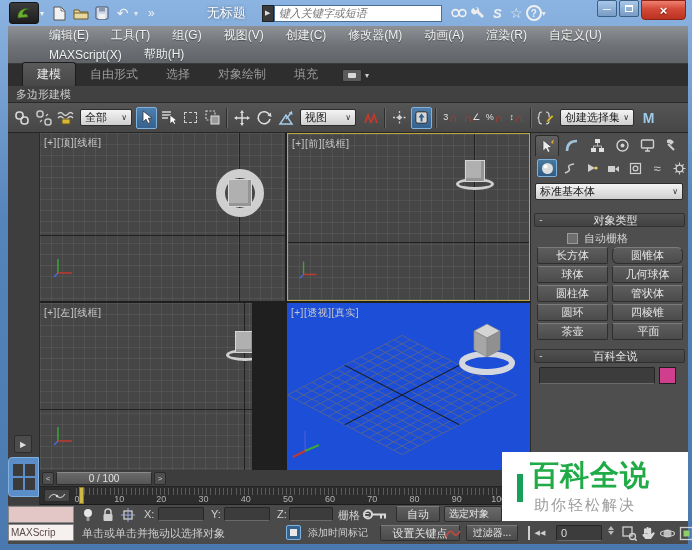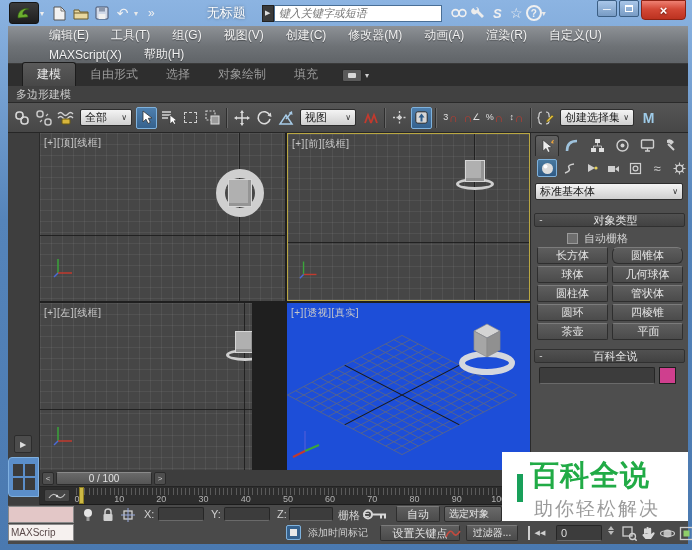--- a/index.html
+++ b/index.html
@@ -86,21 +86,21 @@
   .sbtn{background:linear-gradient(#5e5e5e,#4b4b4b);border:1px solid #2e2e2e;border-top-color:#7b7b7b;
     border-radius:2px;color:#e3e3e3;font-size:11px;display:flex;align-items:center;justify-content:center;}
   .spin{display:inline-flex;flex-direction:column;gap:1px;margin-left:2px;}
   .spin i{width:0;height:0;border-left:3px solid transparent;border-right:3px solid transparent;}
   .spin .up{border-bottom:4px solid #bbb;}
   .spin .dn{border-top:4px solid #bbb;}
   
   .watermark{left:502px;top:452px;width:186px;height:69px;background:#fff;z-index:60;}
   .wm-bar{position:absolute;left:15px;top:22px;width:6px;height:28px;background:#18a05a;}
   .wm-title{position:absolute;left:28px;top:4px;width:154px;font-size:29px;font-weight:bold;color:#21ab46;letter-spacing:1px;}
-  .wm-sub{position:absolute;left:32px;top:44px;font-size:19px;color:#9b9b9b;letter-spacing:2px;}
+  .wm-sub{position:absolute;left:32px;top:44px;font-size:15px;color:#9b9b9b;letter-spacing:2px;}
   svg{display:block;}
 </style>
 </head>
 <body>
 
 <div class="window">
 
   <div class="abs titlebar flex">
     <div class="ic" style="width:30px;height:22px;margin-left:9px;background:linear-gradient(#3c3c3c,#1e1e1e);border:1px solid #141414;border-radius:3px;">
       <svg width="18" height="16" viewBox="0 0 18 16">
@@ -576,20 +576,21 @@
           <path d="M10 6.5 h14 M19 6.5 v4 M23 6.5 v4" stroke="#d8d8d8" stroke-width="2"></path>
         </svg>
     </span>
     <span class="sbtn" style="position:absolute;left:388px;top:1px;width:44px;height:16px;">
       <span>自动</span>
     </span>
     <span class="dd" style="position:absolute;left:436px;top:1px;width:58px;height:16px;background:linear-gradient(#6a6a6a,#555);color:#e8e8e8;">
       <span style="overflow:hidden;white-space:nowrap;font-size:10px;">选定对象</span>
     </span>
 
+    <span class="slabel" style="position:absolute;left:74px;top:21px;">单击或单击并拖动以选择对象</span>
     <span class="ic" style="position:absolute;left:278px;top:20px;width:15px;height:15px;border:1px solid #7fb2dd;border-radius:2px;background:#35618d;">
       <i style="width:7px;height:7px;background:#e8e8e8;"></i>
     </span>
     <span class="slabel" style="position:absolute;left:300px;top:21px;font-size:10px;">添加时间标记</span>
     <span class="sbtn" style="position:absolute;left:372px;top:20px;width:80px;height:16px;">
       <span>设置关键点</span>
     </span>
     <span class="ic" style="position:absolute;left:436px;top:20px;width:18px;height:16px;">
       <svg width="16" height="12" viewBox="0 0 16 12">
           <path d="M1 10 Q5 1 8 6 T15 4" fill="none" stroke="#c24a3e" stroke-width="1.6"></path>

